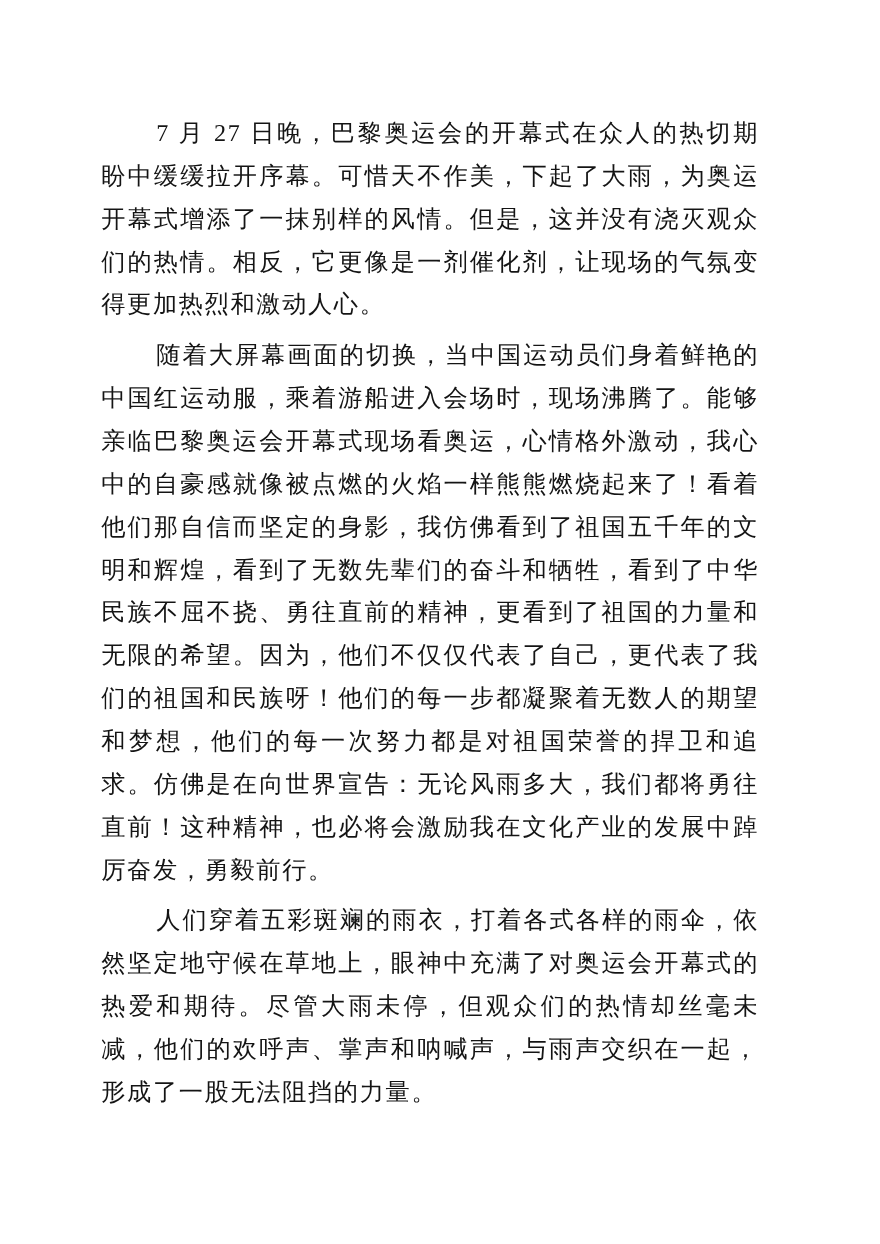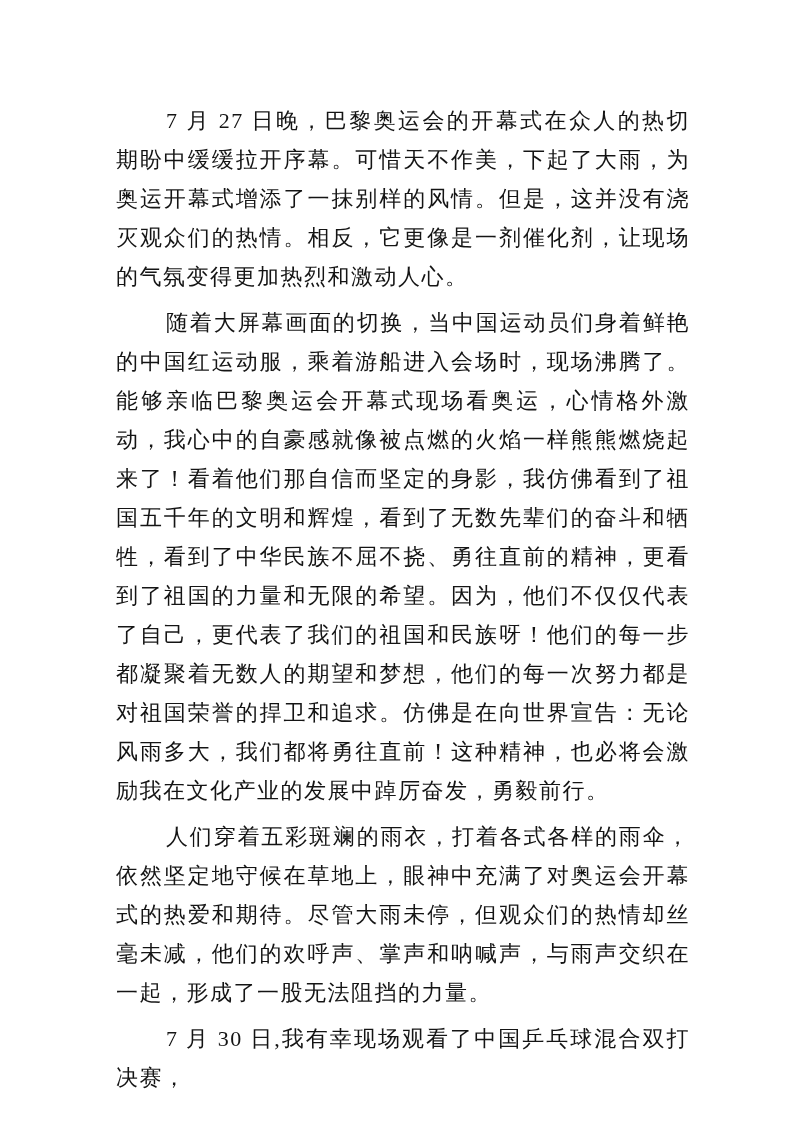--- a/index.html
+++ b/index.html
@@ -10,21 +10,21 @@
   body {
     width: 800px;
     height: 1131px;
     overflow: hidden;
   }
   .page {
     box-sizing: border-box;
     width: 800px;
     height: 1131px;
     background: #ffffff;
-    padding: 101px 110px 0 116px;
+    padding: 101px 110px 0 92px;
     font-family: "Liberation Serif", "DejaVu Serif", serif;
     font-size: 22px;
     line-height: 39px;
     color: #141414;
   }
   .page p {
     margin: 0 0 7px 0;
     text-align: justify;
     text-justify: inter-ideograph;
     text-indent: 50px;
@@ -32,14 +32,13 @@
     word-break: normal;
   }
 </style>
 </head>
 <body>
 
 <div class="page">
   <p>7 月 27 日晚，巴黎奥运会的开幕式在众人的热切期盼中缓缓拉开序幕。可惜天不作美，下起了大雨，为奥运开幕式增添了一抹别样的风情。但是，这并没有浇灭观众们的热情。相反，它更像是一剂催化剂，让现场的气氛变得更加热烈和激动人心。</p>
   <p>随着大屏幕画面的切换，当中国运动员们身着鲜艳的中国红运动服，乘着游船进入会场时，现场沸腾了。能够亲临巴黎奥运会开幕式现场看奥运，心情格外激动，我心中的自豪感就像被点燃的火焰一样熊熊燃烧起来了！看着他们那自信而坚定的身影，我仿佛看到了祖国五千年的文明和辉煌，看到了无数先辈们的奋斗和牺牲，看到了中华民族不屈不挠、勇往直前的精神，更看到了祖国的力量和无限的希望。因为，他们不仅仅代表了自己，更代表了我们的祖国和民族呀！他们的每一步都凝聚着无数人的期望和梦想，他们的每一次努力都是对祖国荣誉的捍卫和追求。仿佛是在向世界宣告：无论风雨多大，我们都将勇往直前！这种精神，也必将会激励我在文化产业的发展中踔厉奋发，勇毅前行。</p>
   <p>人们穿着五彩斑斓的雨衣，打着各式各样的雨伞，依然坚定地守候在草地上，眼神中充满了对奥运会开幕式的热爱和期待。尽管大雨未停，但观众们的热情却丝毫未减，他们的欢呼声、掌声和呐喊声，与雨声交织在一起，形成了一股无法阻挡的力量。</p>
-  <p>7 月 30 日,我有幸现场观看了中国乒乓球混合双打决赛，</p>
 </div>
 
 </body></html>

